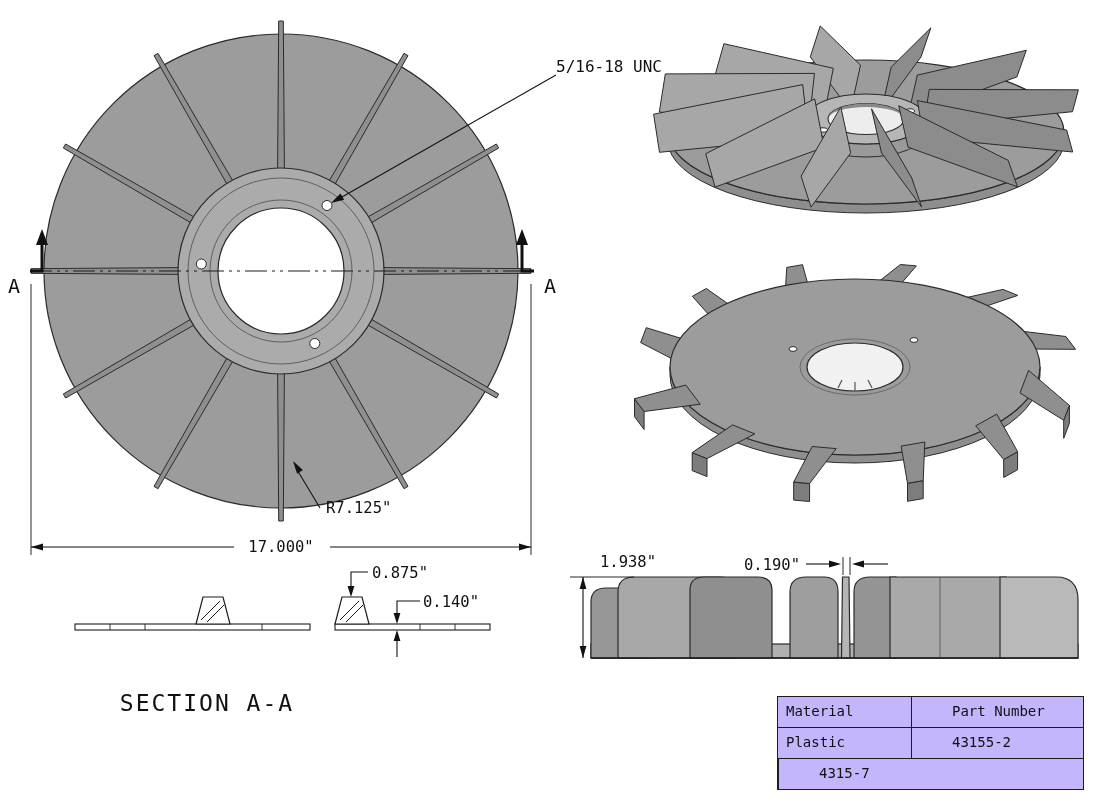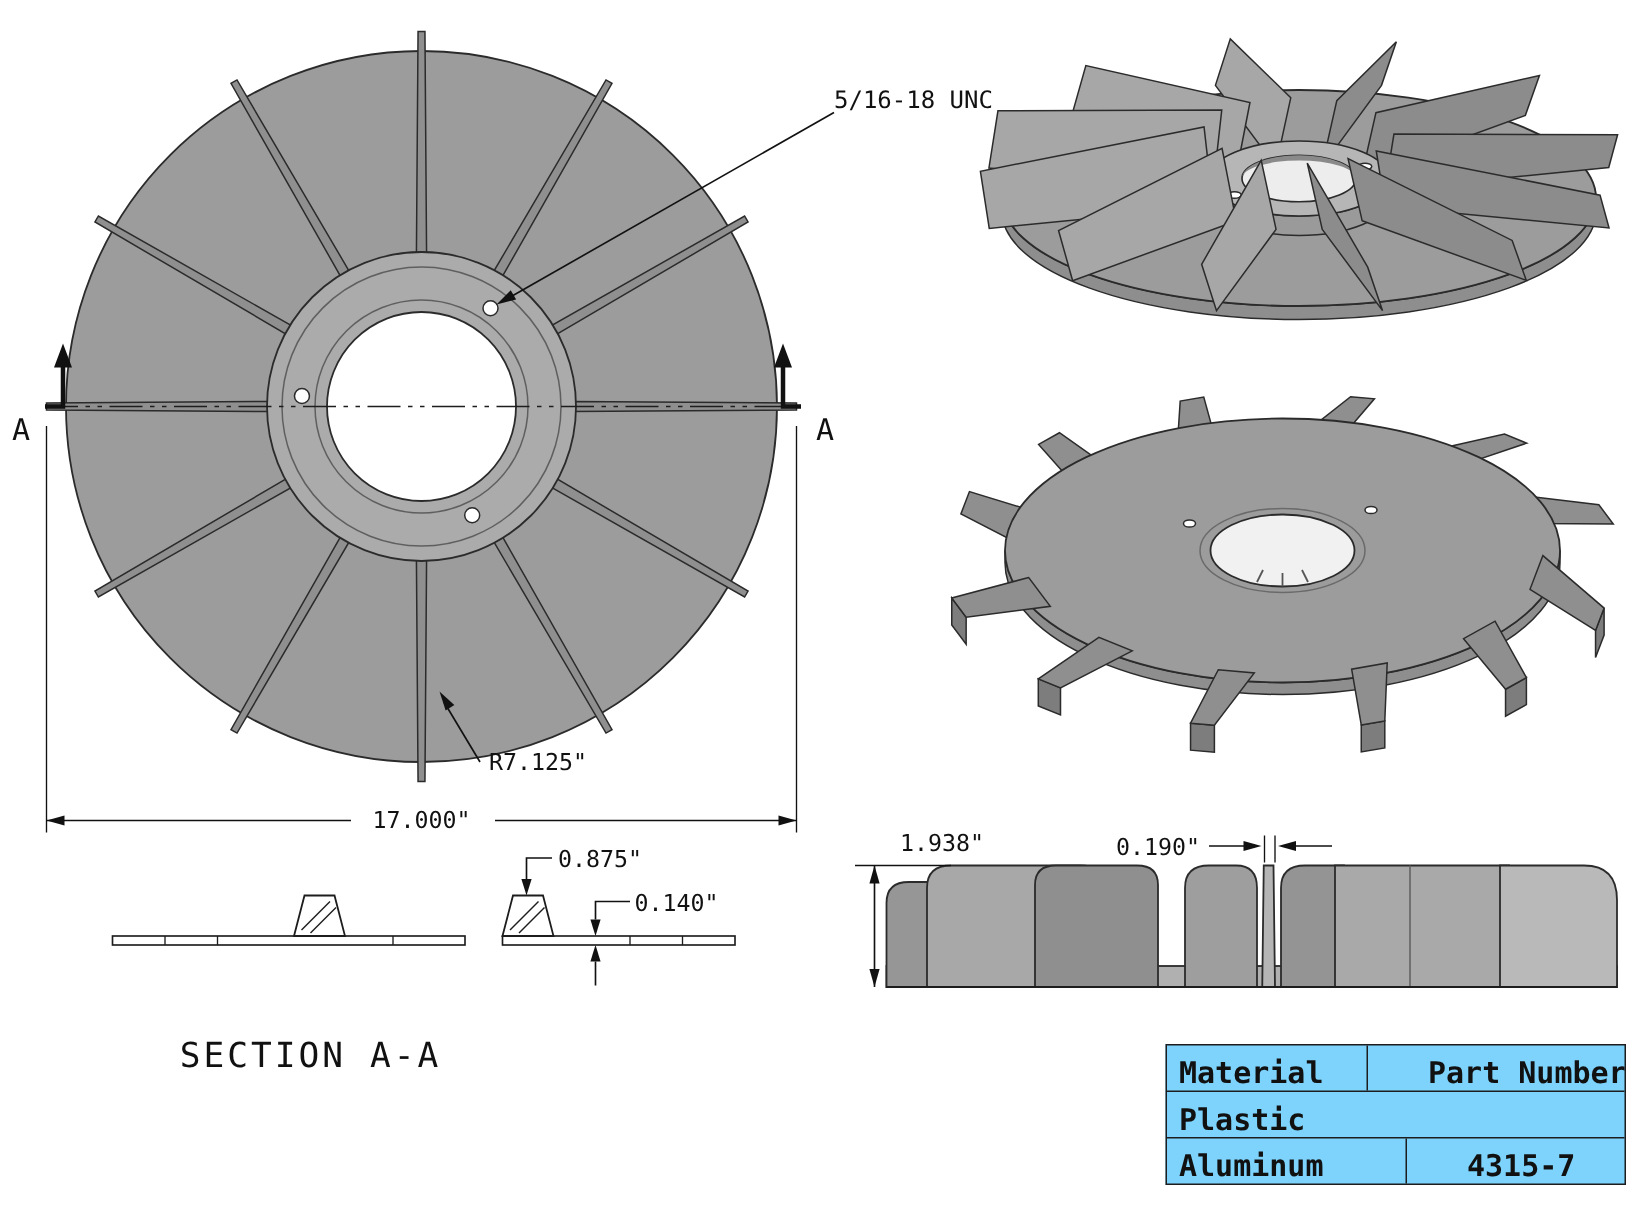--- a/index.html
+++ b/index.html
@@ -1,23 +1,23 @@
 <!DOCTYPE html>
 <html><head>
 <meta charset="utf-8">
 <style>
   html,body{margin:0;padding:0;background:#fff;}
   #canvas{position:relative;width:1100px;height:807px;background:#fff;overflow:hidden;
           font-family:"DejaVu Sans Mono", monospace;}
   #canvas svg{position:absolute;left:0;top:0;}
   text{fill:#111;font-family:"DejaVu Sans Mono", monospace;}
-  .parts-table{position:absolute;left:777px;top:696px;width:305px;background:#7dd3fc;
-    border:1.5px solid #1d1d1d;color:#111;font-size:20px;font-weight:bold;}
+  .parts-table{position:absolute;left:777px;top:696px;width:305px;background:#c4b5fd;
+    border:1.5px solid #1d1d1d;color:#111;font-size:14px;}
   .parts-table .tr{display:grid;grid-template-columns:133px 1fr;height:30px;}
-  .parts-table .tr + .tr{border-top:1.3px solid #1d1d1d;gap:26px;}
+  .parts-table .tr + .tr{border-top:1.3px solid #1d1d1d;}
   .parts-table .td{padding:6px 0 0 8px;box-sizing:border-box;overflow:hidden;white-space:nowrap;}
   .parts-table .td.c2{border-left:1.3px solid #1d1d1d;padding-left:40px;}
 </style>
 </head>
 <body>
 
 <div id="canvas">
 
 <svg width="1100" height="807" viewBox="0 0 1100 807">
 
@@ -210,20 +210,20 @@
 
 </svg>
 
 <div class="parts-table">
   <div class="tr">
     <div class="td">Material</div>
     <div class="td c2">Part Number</div>
   </div>
   <div class="tr">
     <div class="td">Plastic</div>
+    <div class="td c2">43155-2</div>
   </div>
   <div class="tr">
-    <div class="td">Aluminum</div>
     <div class="td c2">4315-7</div>
   </div>
 </div>
 
 </div>
 
 </body></html>

